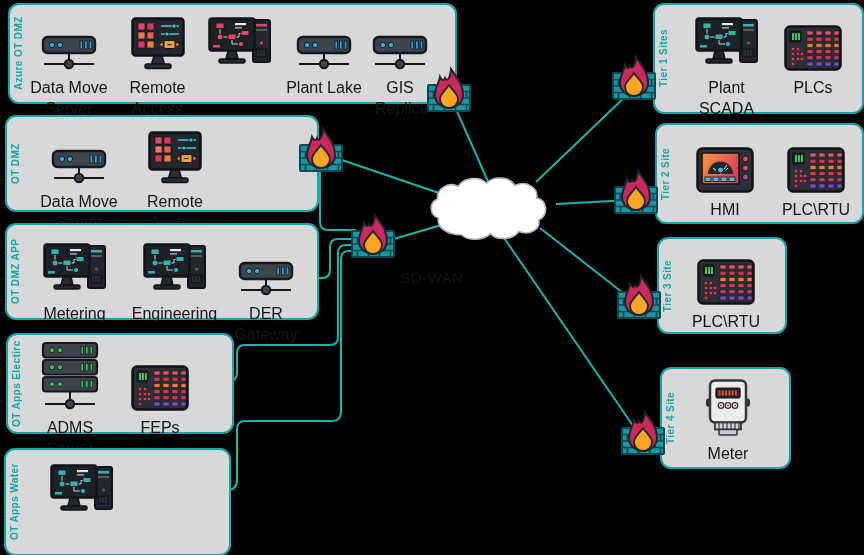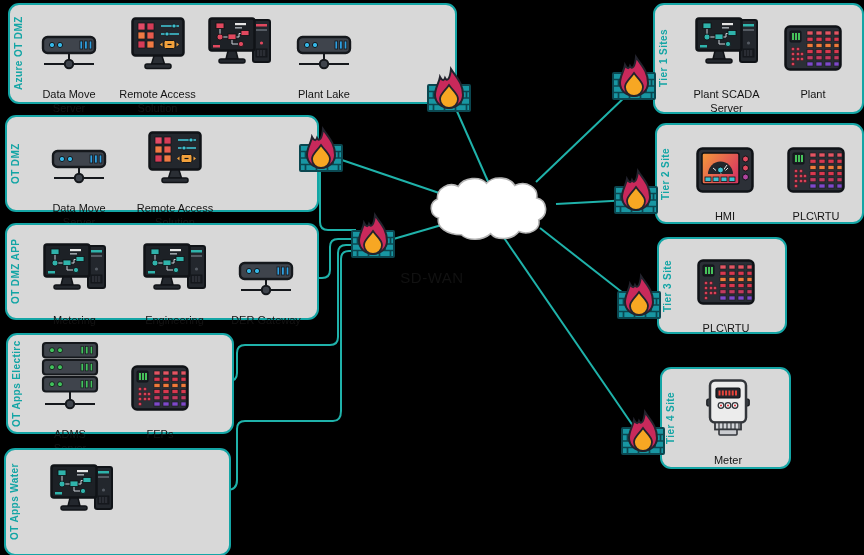--- a/index.html
+++ b/index.html
@@ -5,21 +5,21 @@
   html,body{margin:0;padding:0;background:#000;}
   #canvas{position:relative;width:864px;height:555px;background:#000;overflow:hidden;
           font-family:"Liberation Sans",sans-serif;}
   svg.lines{position:absolute;left:0;top:0;z-index:1;}
   .zone{position:absolute;background:#d8d8d8;border:2.5px solid #14a5a5;border-radius:11px;z-index:2;}
   .zone-label{position:absolute;left:0;top:0;bottom:0;width:17px;display:flex;align-items:center;justify-content:center;
               writing-mode:vertical-rl;transform:rotate(180deg);font-weight:bold;font-size:10px;
               color:#14a5a5;letter-spacing:.4px;white-space:nowrap;}
   .item{position:absolute;display:flex;flex-direction:column;align-items:center;}
   .icon-slot{display:flex;align-items:flex-end;justify-content:center;}
-  .item-label{font-size:11px;line-height:1.3;text-align:center;color:#141414;margin-top:16px;}
+  .item-label{font-size:16px;line-height:1.3;text-align:center;color:#141414;margin-top:7px;}
   .fw{position:absolute;z-index:4;}
   .cloud{position:absolute;left:427px;top:176px;width:142px;height:65px;z-index:3;}
   .cloud-label{position:absolute;left:0;top:0;width:100%;height:100%;display:flex;align-items:center;
                justify-content:center;font-size:15px;letter-spacing:.5px;color:#111;z-index:4;}
 </style>
 </head>
 <body>
 
 <div id="canvas">
 
@@ -344,20 +344,28 @@
         </div>
   </div>
   <div class="item" style="left:276px;top:10px;width:76px">
     <div class="icon-slot" style="height:56px">
           <svg width="56" height="36">
             <use href="#sym-server"></use>
           </svg>
         </div>
     <div class="item-label">Plant Lake</div>
   </div>
+  <div class="item" style="left:352px;top:10px;width:76px">
+    <div class="icon-slot" style="height:56px">
+          <svg width="56" height="36">
+            <use href="#sym-server"></use>
+          </svg>
+        </div>
+    <div class="item-label" style="width:50px">GIS Replica</div>
+  </div>
 </div>
 
 <div class="zone" style="left:5px;top:115px;width:310px;height:93px">
   <div class="zone-label">OT DMZ</div>
   <div class="item" style="left:30px;top:14px;width:84px">
     <div class="icon-slot" style="height:54px">
           <svg width="56" height="36">
             <use href="#sym-server"></use>
           </svg>
         </div>
@@ -441,21 +449,21 @@
           </svg>
         </div>
     <div class="item-label">Plant SCADA Server</div>
   </div>
   <div class="item" style="left:118px;top:10px;width:80px">
     <div class="icon-slot" style="height:56px">
           <svg width="58" height="46">
             <use href="#sym-plc"></use>
           </svg>
         </div>
-    <div class="item-label">Plant</div>
+    <div class="item-label">PLCs</div>
   </div>
 </div>
 
 <div class="zone" style="left:655px;top:123px;width:205px;height:97px">
   <div class="zone-label">Tier 2 Site</div>
   <div class="item" style="left:28px;top:18px;width:80px">
     <div class="icon-slot" style="height:50px">
           <svg width="58" height="46">
             <use href="#sym-hmi"></use>
           </svg>

